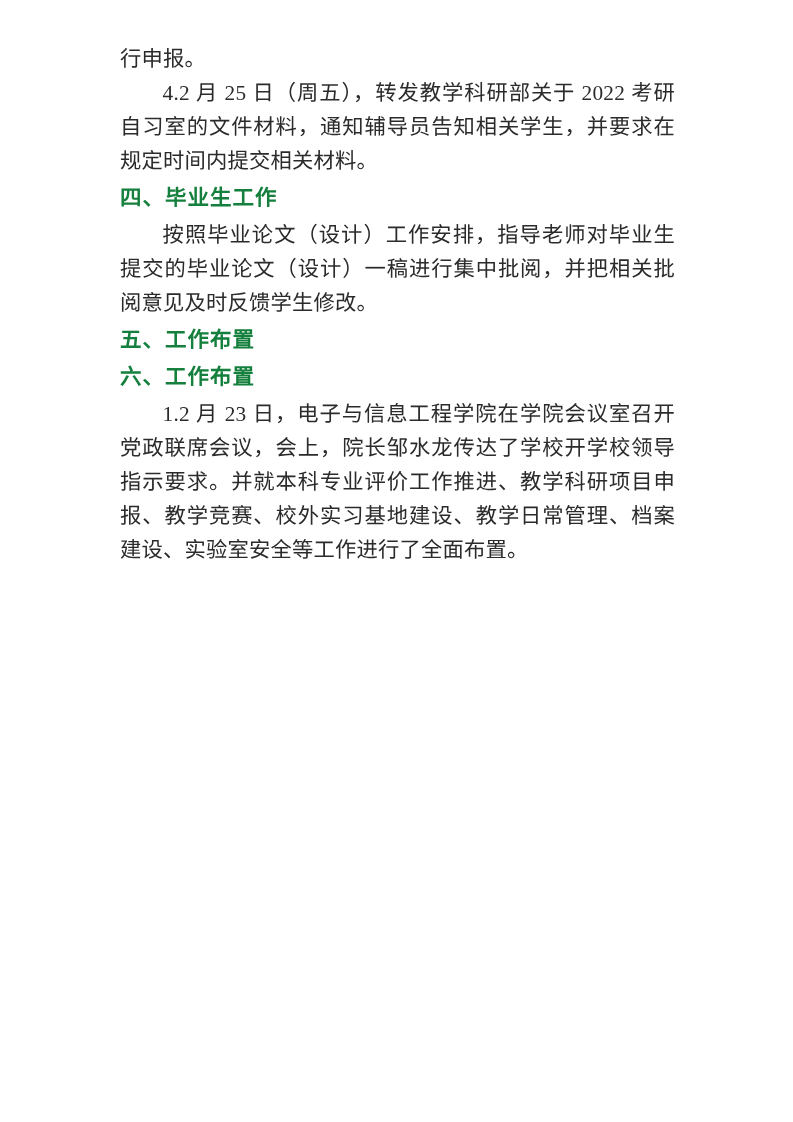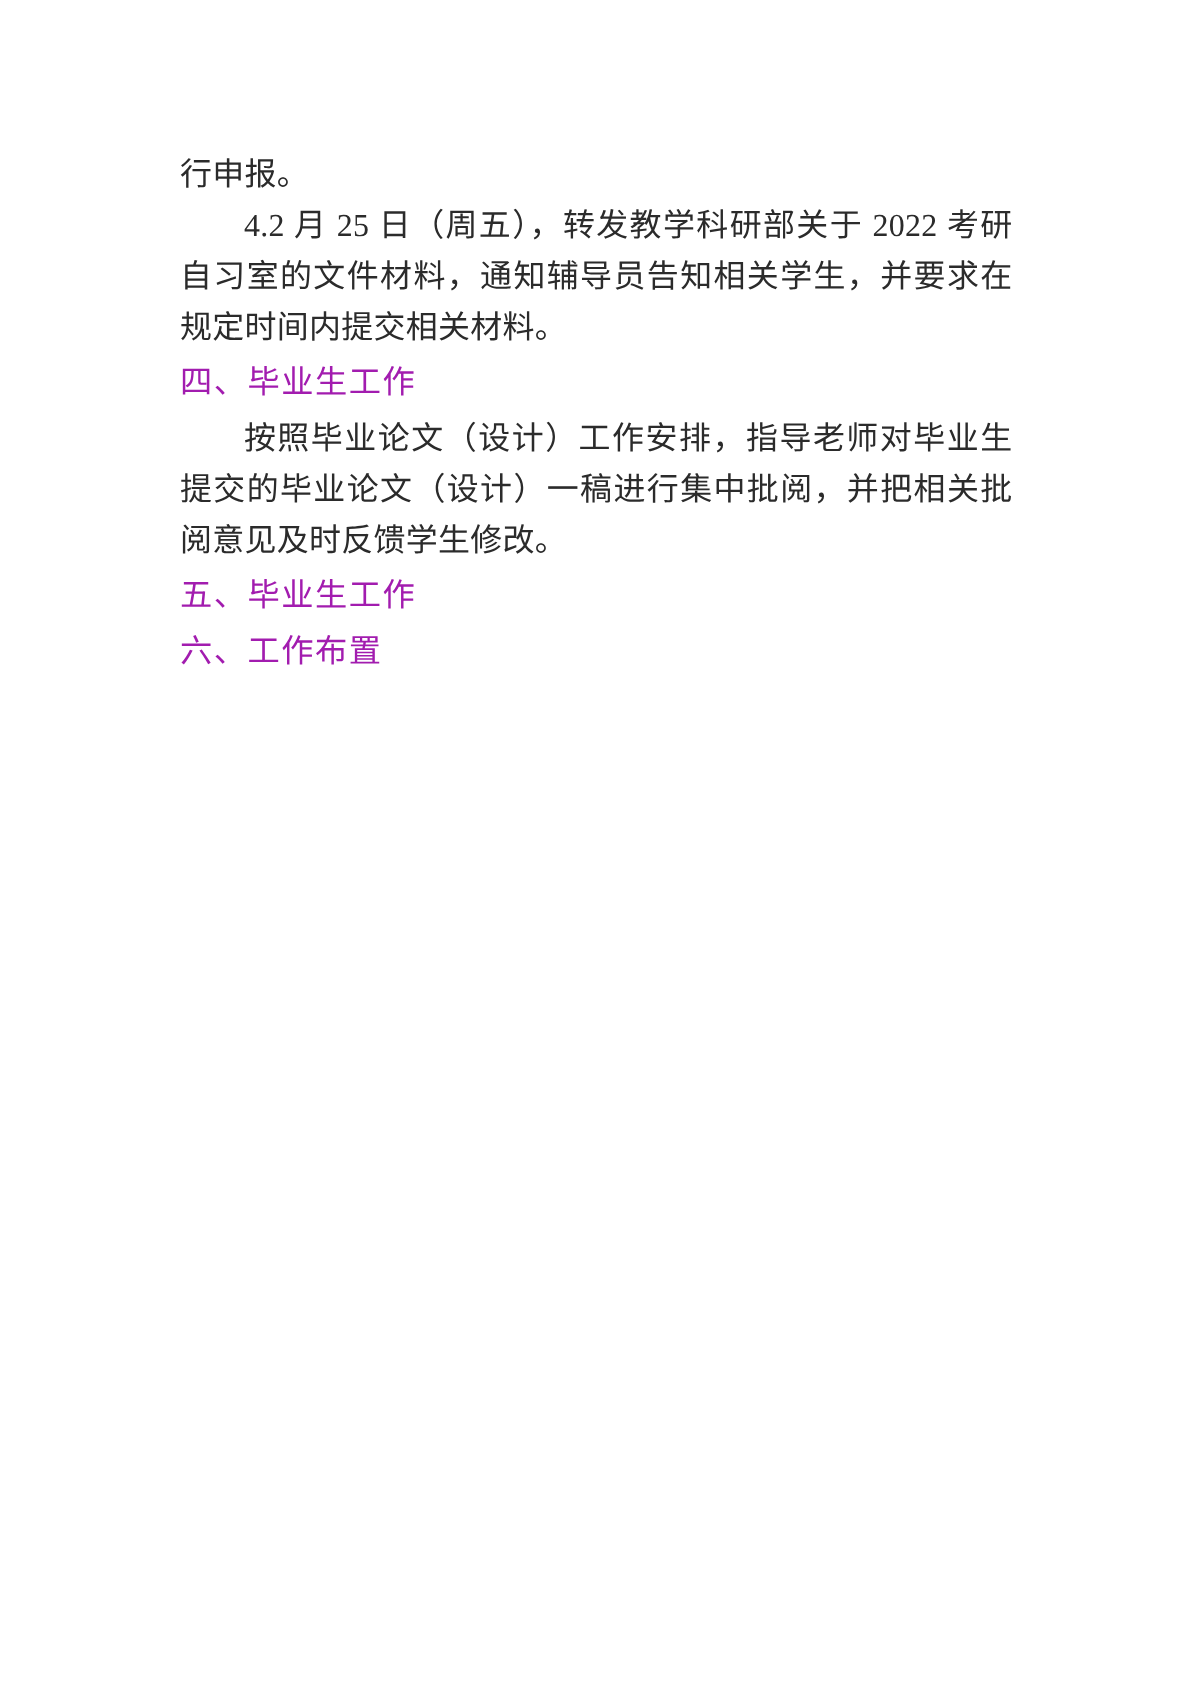--- a/index.html
+++ b/index.html
@@ -6,21 +6,21 @@
     margin: 0;
     padding: 0;
     background: #ffffff;
   }
   .page {
     position: relative;
     width: 793px;
     height: 1122px;
     box-sizing: border-box;
     background: #ffffff;
-    padding: 99px 118px 40px 120px;
+    padding: 42px 118px 40px 120px;
     overflow: hidden;
     font-family: "Liberation Serif", "DejaVu Serif", serif;
     color: #2b2b2b;
   }
   .doc-body {
     width: 555px;
   }
   p.body-para {
     margin: 0;
     font-size: 21.3px;
@@ -30,42 +30,43 @@
     letter-spacing: 0.2px;
     word-break: break-all;
   }
   p.body-para.no-indent {
     text-indent: 0;
   }
   h2.section-heading {
     margin: 3px 0 3px 0;
     font-size: 21.5px;
     line-height: 34px;
-    font-weight: 400;
-    color: #a21caf;
+    font-weight: 700;
+    color: #15803d;
     letter-spacing: 1px;
   }
 </style>
 </head>
 <body>
 
 <div class="page">
   <div class="doc-body">
 
     <p class="body-para no-indent">行申报。</p>
 
     <p class="body-para">4.2 月 25 日（周五），转发教学科研部关于 2022 考研自习室的文件材料，通知辅导员告知相关学生，并要求在规定时间内提交相关材料。</p>
 
 
 
 
     <h2 class="section-heading">四、毕业生工作</h2>
 
     <p class="body-para">按照毕业论文（设计）工作安排，指导老师对毕业生提交的毕业论文（设计）一稿进行集中批阅，并把相关批阅意见及时反馈学生修改。</p>
 
-    <h2 class="section-heading">五、毕业生工作</h2>
+    <h2 class="section-heading">五、工作布置</h2>
 
 
     <h2 class="section-heading">六、工作布置</h2>
 
+    <p class="body-para">1.2 月 23 日，电子与信息工程学院在学院会议室召开党政联席会议，会上，院长邹水龙传达了学校开学校领导指示要求。并就本科专业评价工作推进、教学科研项目申报、教学竞赛、校外实习基地建设、教学日常管理、档案建设、实验室安全等工作进行了全面布置。</p>
 
   </div>
 </div>
 
 </body></html>

